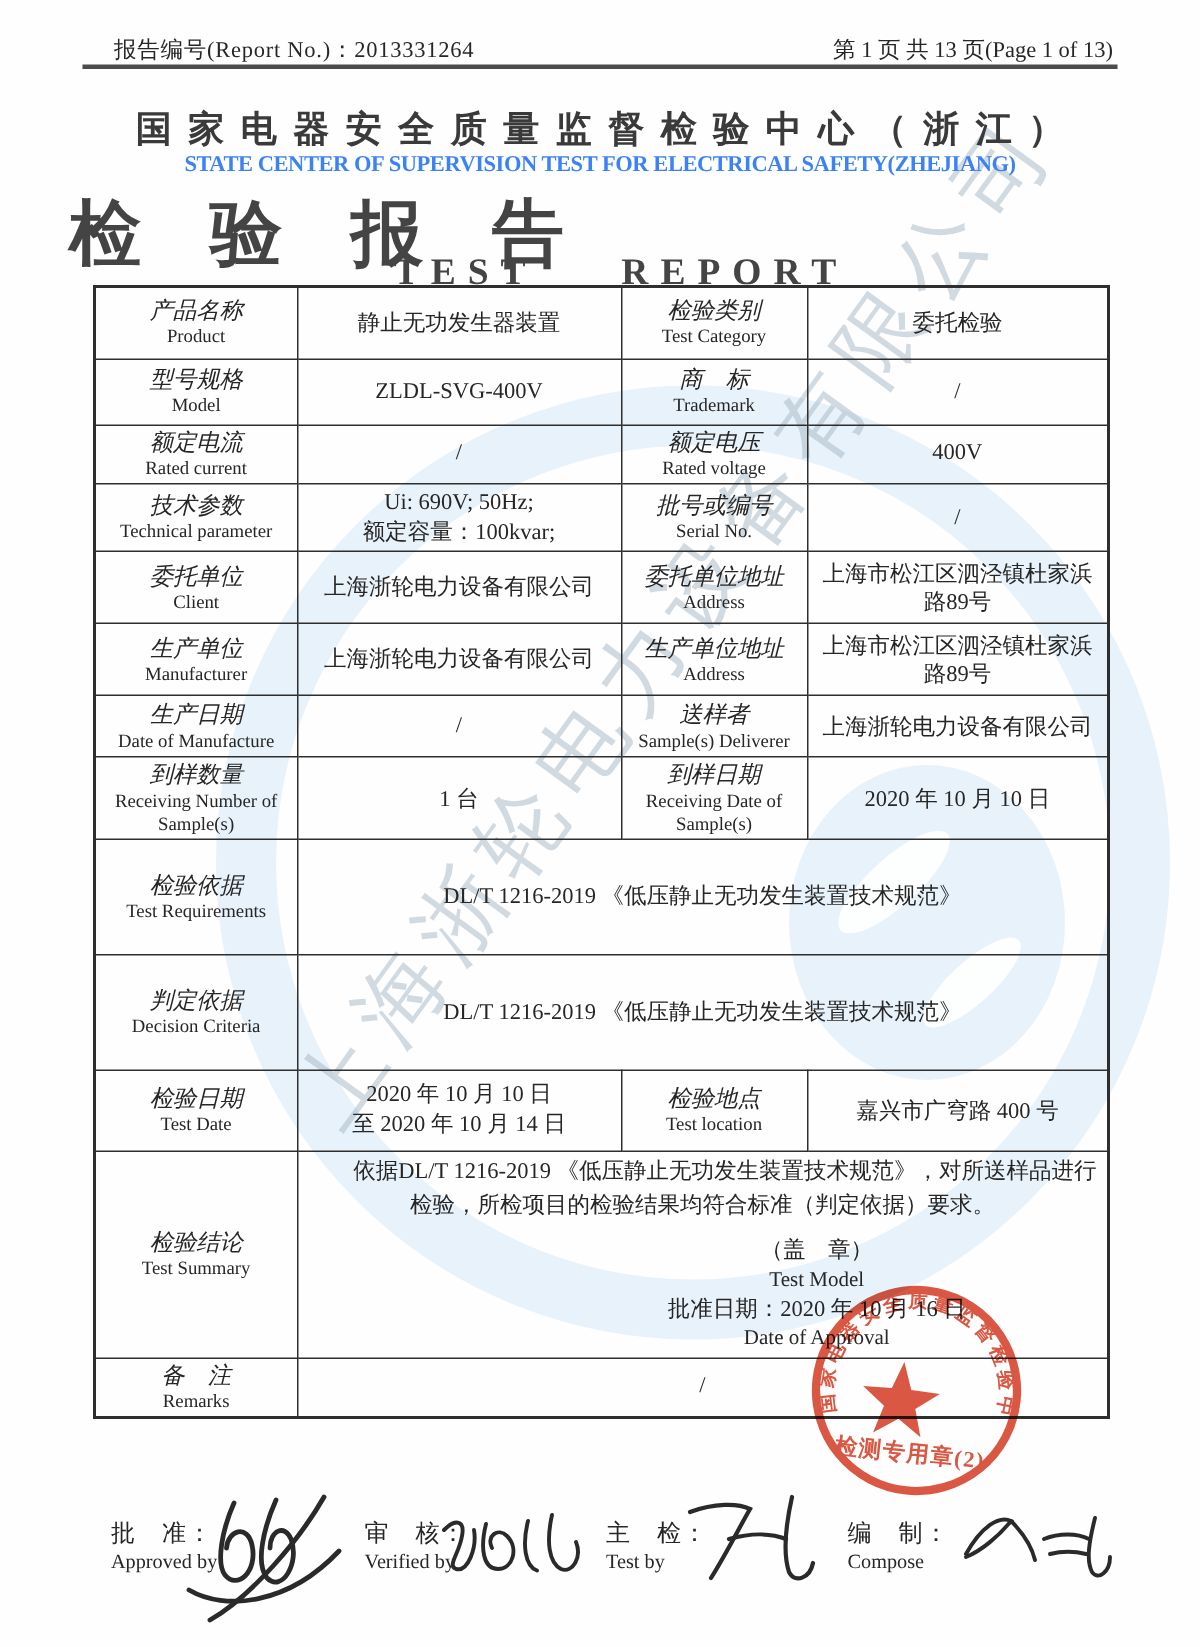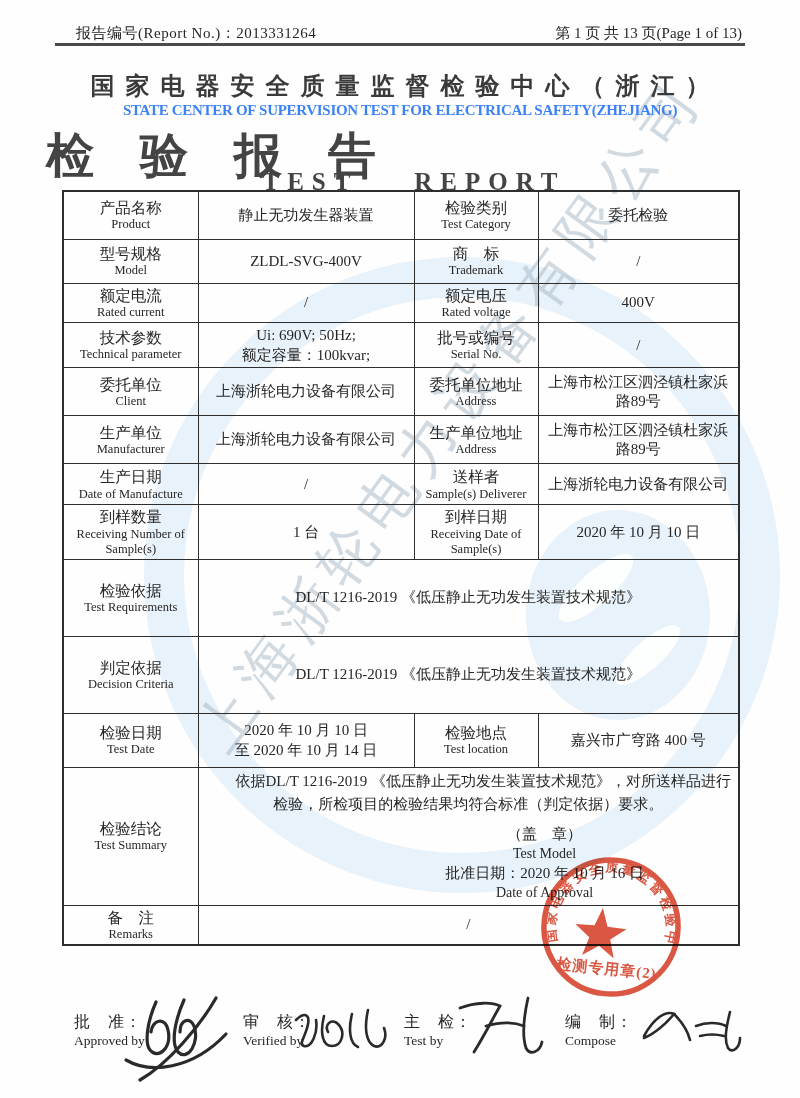--- a/index.html
+++ b/index.html
@@ -23,21 +23,21 @@
   .t-rep-cn{position:absolute;left:0;top:124px;width:100%;text-align:left;
         font-size:48px;font-weight:bold;letter-spacing:46px;text-indent:46px;color:#444;}
   .t-rep-en{position:absolute;left:14px;top:168px;width:100%;text-align:center;
         font-size:25px;font-weight:bold;letter-spacing:8px;word-spacing:42px;color:#444;}
   
   table.rep{position:absolute;left:62px;top:190px;width:676px;z-index:1;
     border-collapse:collapse;table-layout:fixed;background:transparent;}
   table.rep{border:2.6px solid #2e2e2e;}
   table.rep td{border:1.5px solid #2e2e2e;padding:2px 6px;vertical-align:middle;
     font-size:15px;text-align:center;overflow:hidden;}
-  td .lcn{font-size:15.5px;line-height:1.25;}
+  td .lcn{font-size:15.5px;line-height:1.25;font-style:italic;}
   td .len{font-size:12.5px;line-height:1.2;}
   td.left{text-align:left;padding-left:9px;}
   .v2l div{line-height:1.35;}
   tr.r1 {height:48px;}  tr.r2 {height:44px;}  tr.r3 {height:38px;}
   tr.r4 {height:42px;}  tr.r5 {height:48px;}  tr.r6 {height:48px;}
   tr.r7 {height:41px;}  tr.r8 {height:52px;}  tr.r9 {height:77px;}
   tr.r10{height:77px;}  tr.r11{height:64px;}  tr.r12{height:54px;}
   tr.r13{height:133px;} tr.r14{height:36px;}
   td.sum{vertical-align:top;text-align:left;padding:6px 10px;}
   .sum-para{text-indent:2em;line-height:1.55;font-size:15px;}

